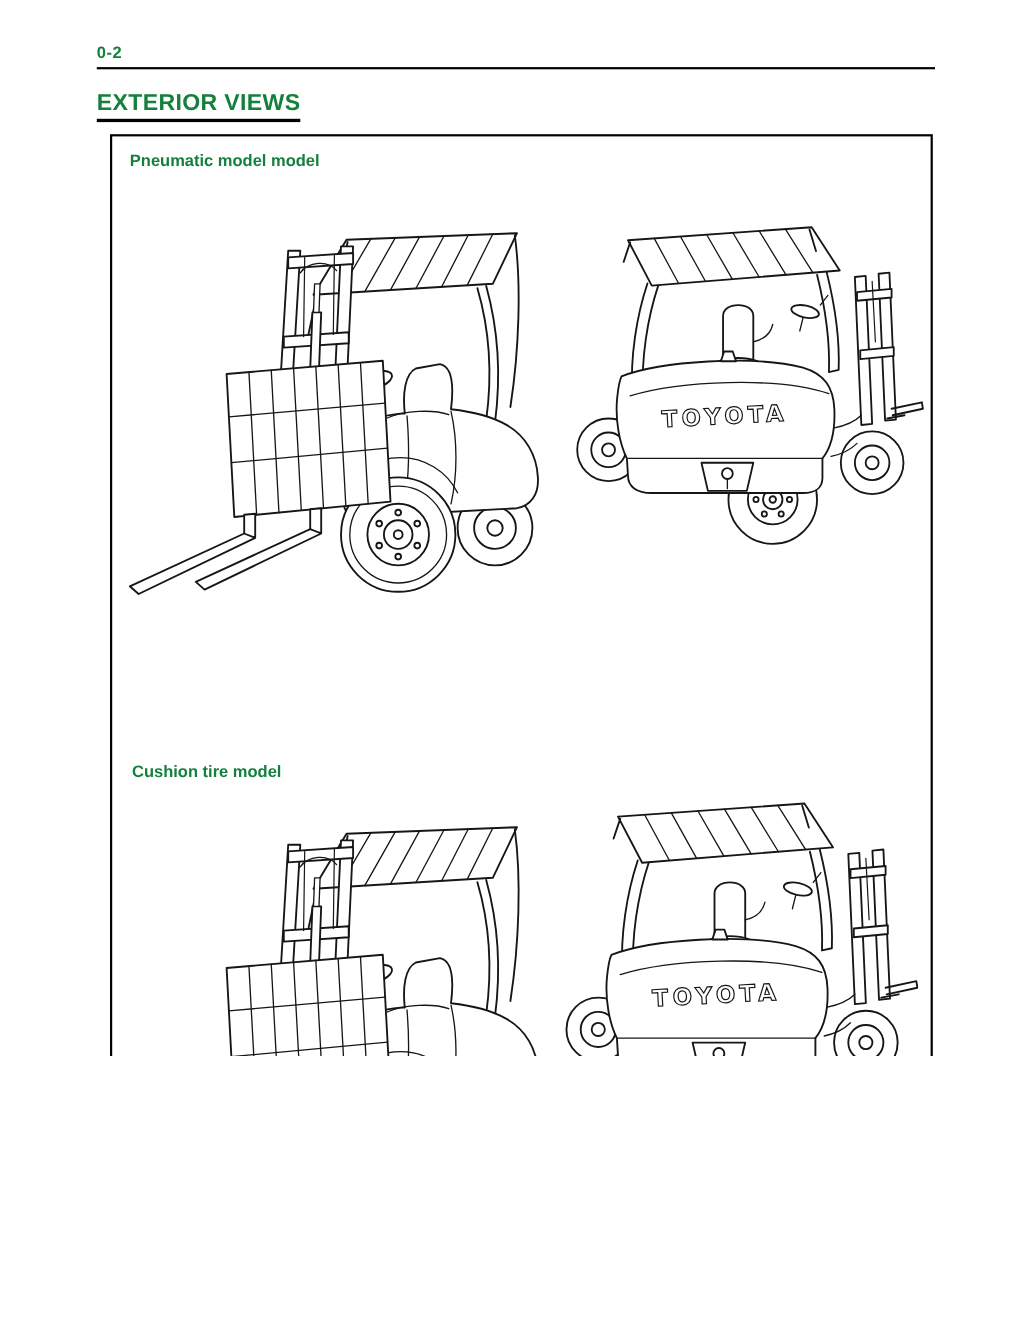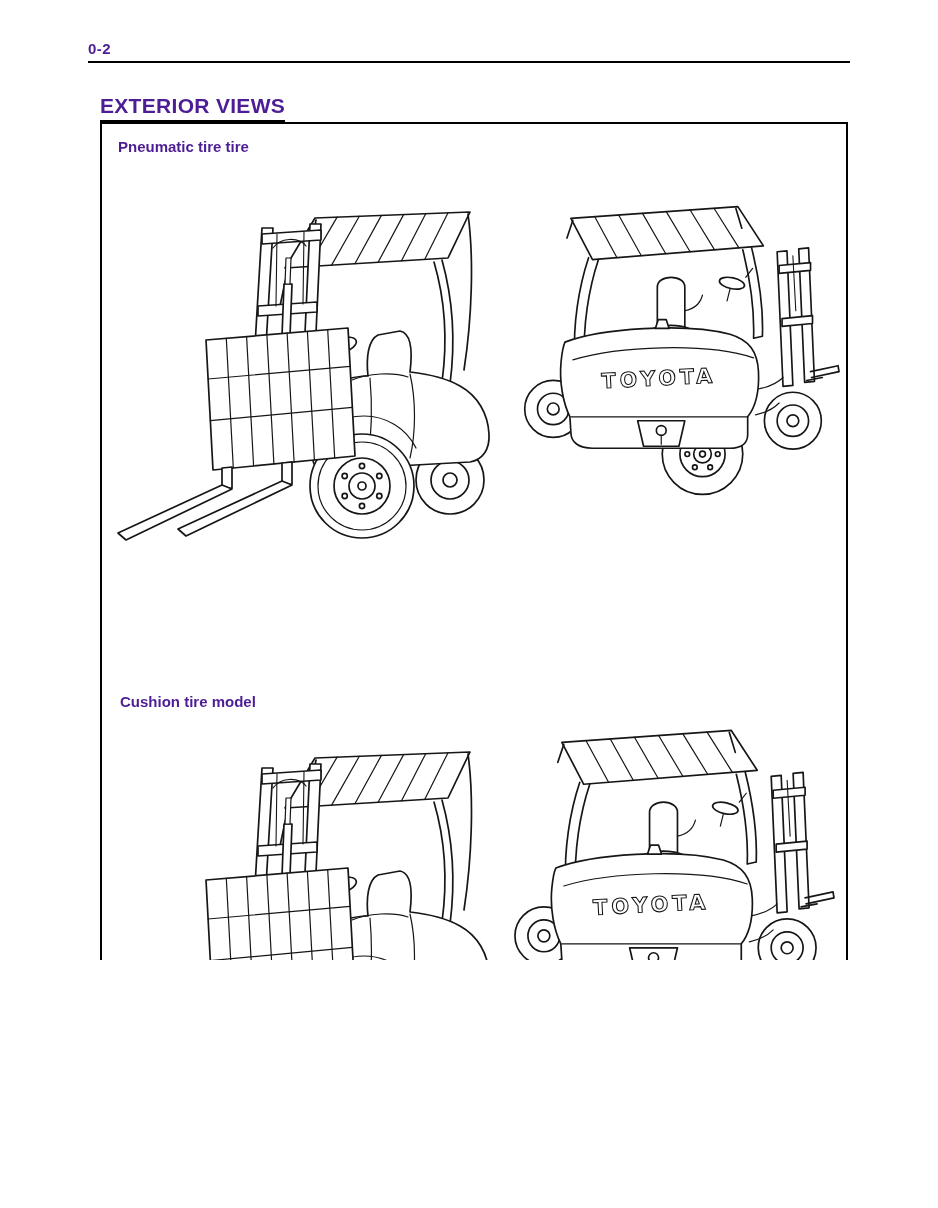--- a/index.html
+++ b/index.html
@@ -3,21 +3,21 @@
 <meta charset="utf-8">
 <style>
   * { box-sizing: border-box; }
   html, body { margin: 0; padding: 0; background: #ffffff; }
   .page {
     position: relative;
     width: 938px;
     height: 960px;
     background: #ffffff;
     font-family: "Liberation Sans", sans-serif;
-    color: #4c1d95;
+    color: #15803d;
     overflow: hidden;
   }
   .page-number {
     position: absolute;
     left: 88px;
     top: 40px;
     font-size: 15px;
     font-weight: 700;
     letter-spacing: 0.5px;
   }
@@ -26,21 +26,21 @@
     left: 88px;
     top: 61px;
     width: 762px;
     height: 2px;
     background: #000;
   }
   .page-title {
     position: absolute;
     left: 88px;
     top: 82px;
-    margin: 12px;
+    margin: 0;
     font-size: 21px;
     font-weight: 700;
     letter-spacing: 0.3px;
     display: inline-block;
     border-bottom: 3px solid #000;
     padding-bottom: 2px;
   }
   .views-box {
     position: absolute;
     left: 100px;
@@ -211,21 +211,21 @@
 </svg>
 
 <div class="page">
 
   <div class="page-number">0-2</div>
   <div class="header-rule"></div>
   <h1 class="page-title">EXTERIOR VIEWS</h1>
 
   <section class="views-box">
 
-    <h2 class="section-label label-pneumatic">Pneumatic tire tire</h2>
+    <h2 class="section-label label-pneumatic">Pneumatic model model</h2>
 
     <div class="figure fig-front-1">
       <svg viewBox="0 0 390 385">
         <use href="#fk-front"></use>
       </svg>
     </div>
 
     <div class="figure fig-rear-1">
       <svg viewBox="0 0 336 320">
         <use href="#fk-rear"></use>

